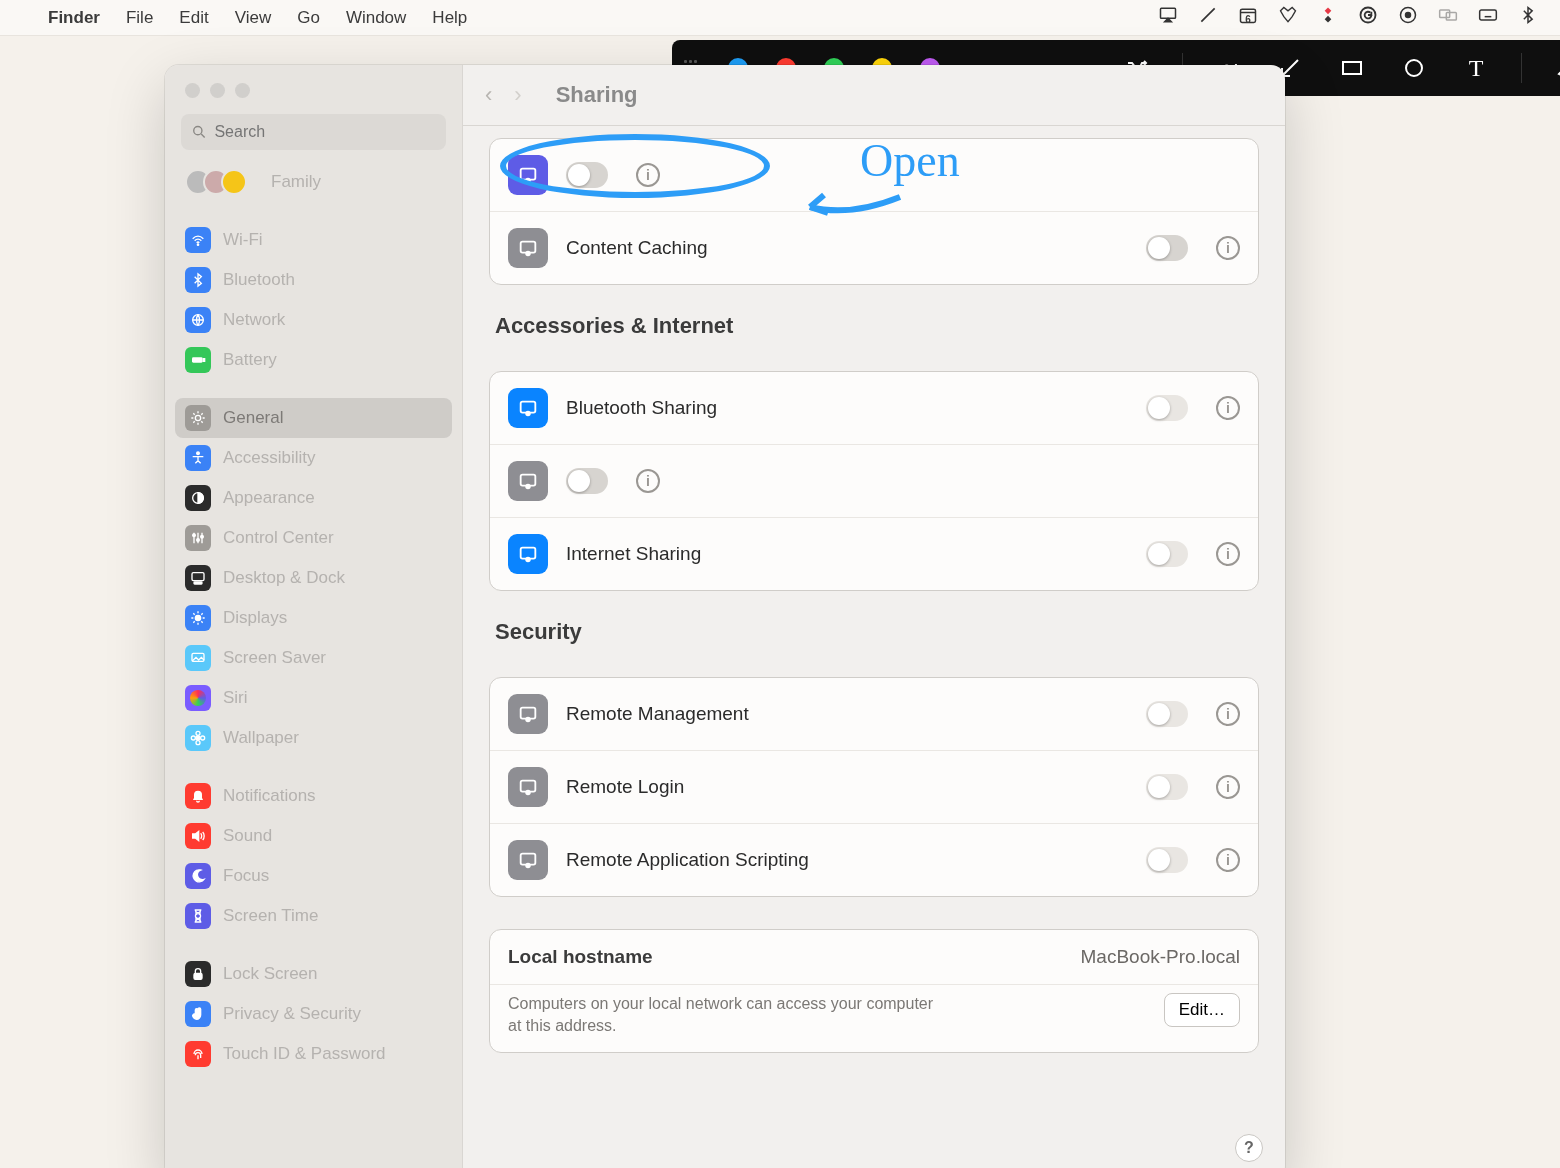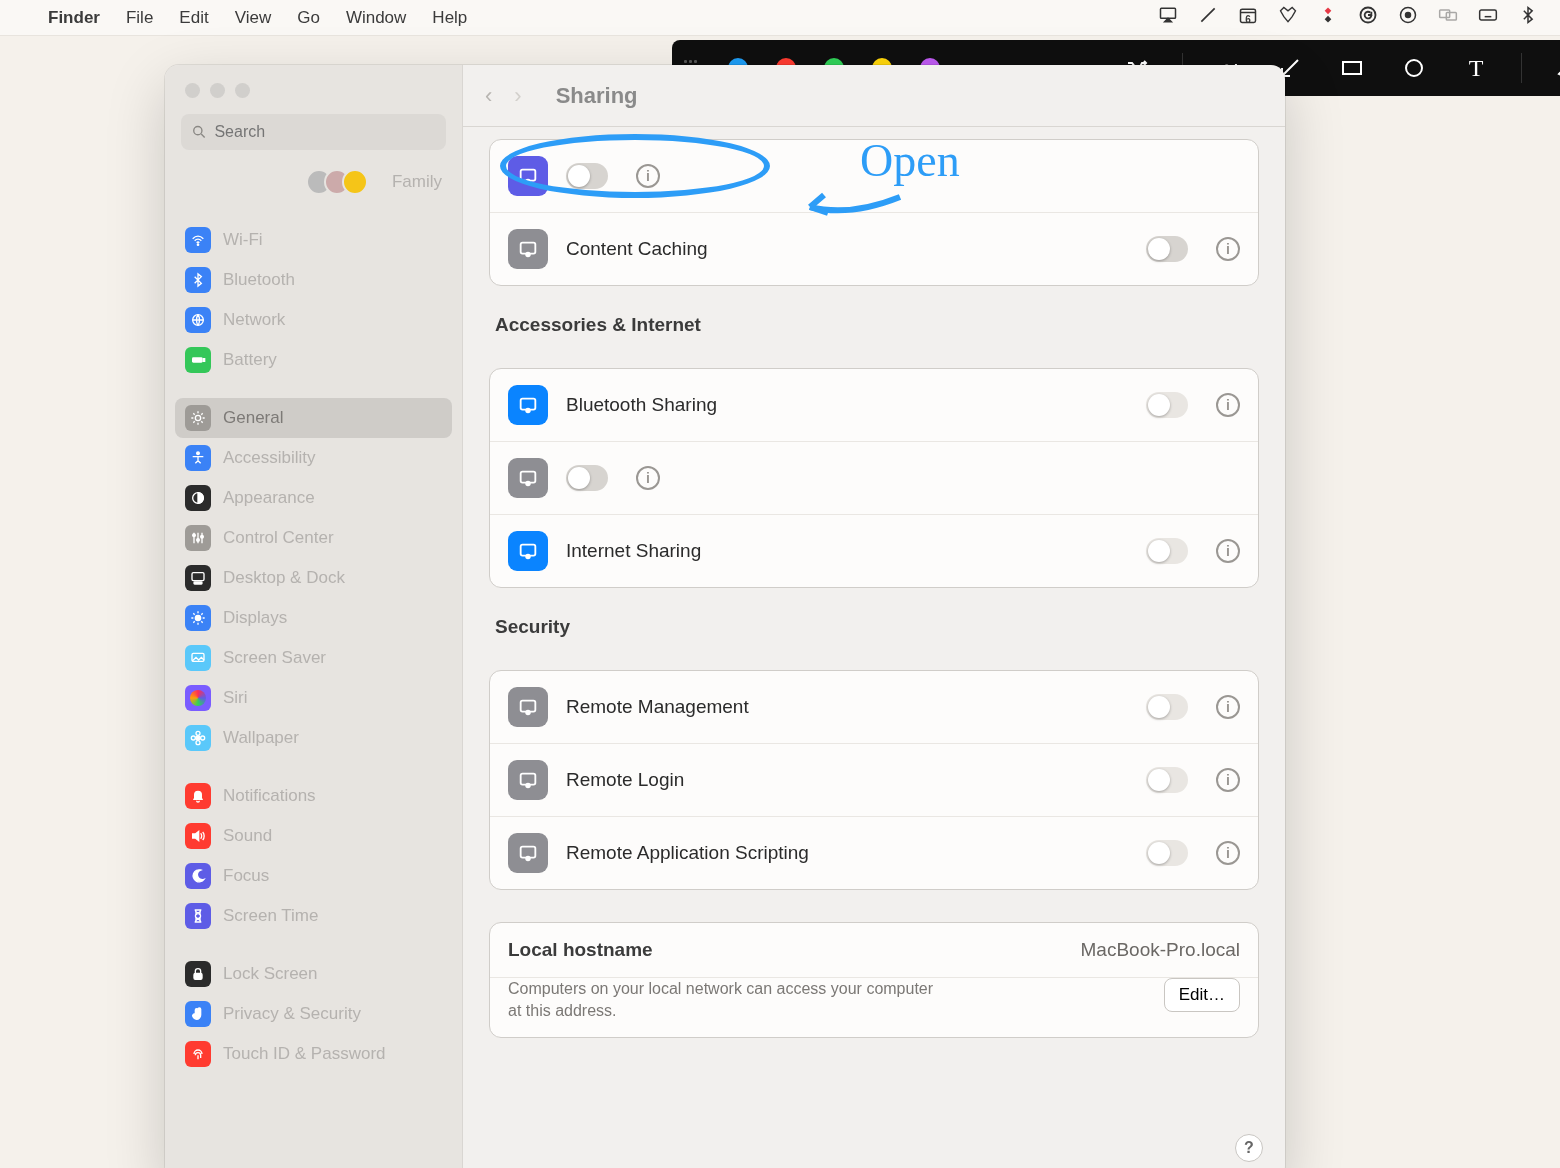--- a/index.html
+++ b/index.html
@@ -122,21 +122,21 @@
     color:#7d7a77;
   }
   .sb-icon {
     width:26px; height:26px;
     border-radius:6px;
     display:flex; align-items:center; justify-content:center;
     flex-shrink:0;
   }
   .sb-family {
     display:flex; align-items:center; height:40px; padding:0 10px; gap:24px;
-    color:var(--faded); font-size:17px;justify-content:flex-end;
+    color:var(--faded); font-size:17px;
   }
   .sb-gap { height:18px; }
   .famav {
     display:flex;
   }
   .famav span {
     width:26px;height:26px;border-radius:50%;background:#bbb; border:2px solid var(--sidebar);
     display:inline-block; margin-left:-8px;
   }
   .famav span:first-child{margin-left:0;}
@@ -186,21 +186,21 @@
   .toggle .knob {
     position:absolute; width:22px; height:22px; border-radius:50%; background:#fff; top:2px; left:2px; box-shadow:0 1px 3px rgba(0,0,0,0.3);
   }
   .info {
     width:24px; height:24px; border:2px solid #9a9793; border-radius:50%;
     display:flex; align-items:center; justify-content:center; color:#9a9793;
     font-weight:600; font-size:14px;
     margin-left:10px;
   }
   .section-h {
-    font-size:19px; font-weight:700;
+    font-size:22px; font-weight:700;
     padding:28px 6px 0;
   }
   .hostgroup .row { flex-wrap:wrap; align-items:flex-start; }
   .hostlabel { font-size:19px; font-weight:600; }
   .hostval { margin-left:auto; color:#6b6865; font-size:19px; }
   .hostdesc { width:60%; color:#7b7875; font-size:16px; line-height:1.35; }
   .editbtn {
     margin-left:auto;
     background:#fff; border:1px solid #c9c6c2; border-radius:8px;
     padding:6px 14px; font-size:17px; cursor:pointer;
@@ -678,21 +678,21 @@
               <div class="knob"></div>
             </div>
             <div class="info">i</div>
           </div>
         </div>
       <div class="group hostgroup">
         <div class="row">
           <div class="hostlabel">Local hostname</div>
           <div class="hostval">MacBook-Pro.local</div>
         </div>
-        <div class="row" style="padding-top:0">
+        <div class="row" style="padding-top:8px">
           <div class="hostdesc">Computers on your local network can access your computer at this address.</div>
           <button class="editbtn">Edit…</button>
         </div>
       </div>
     </div>
     <div class="helpbtn">?</div>
   </div>
 </div>
 
 <div class="anno-circle"></div>

